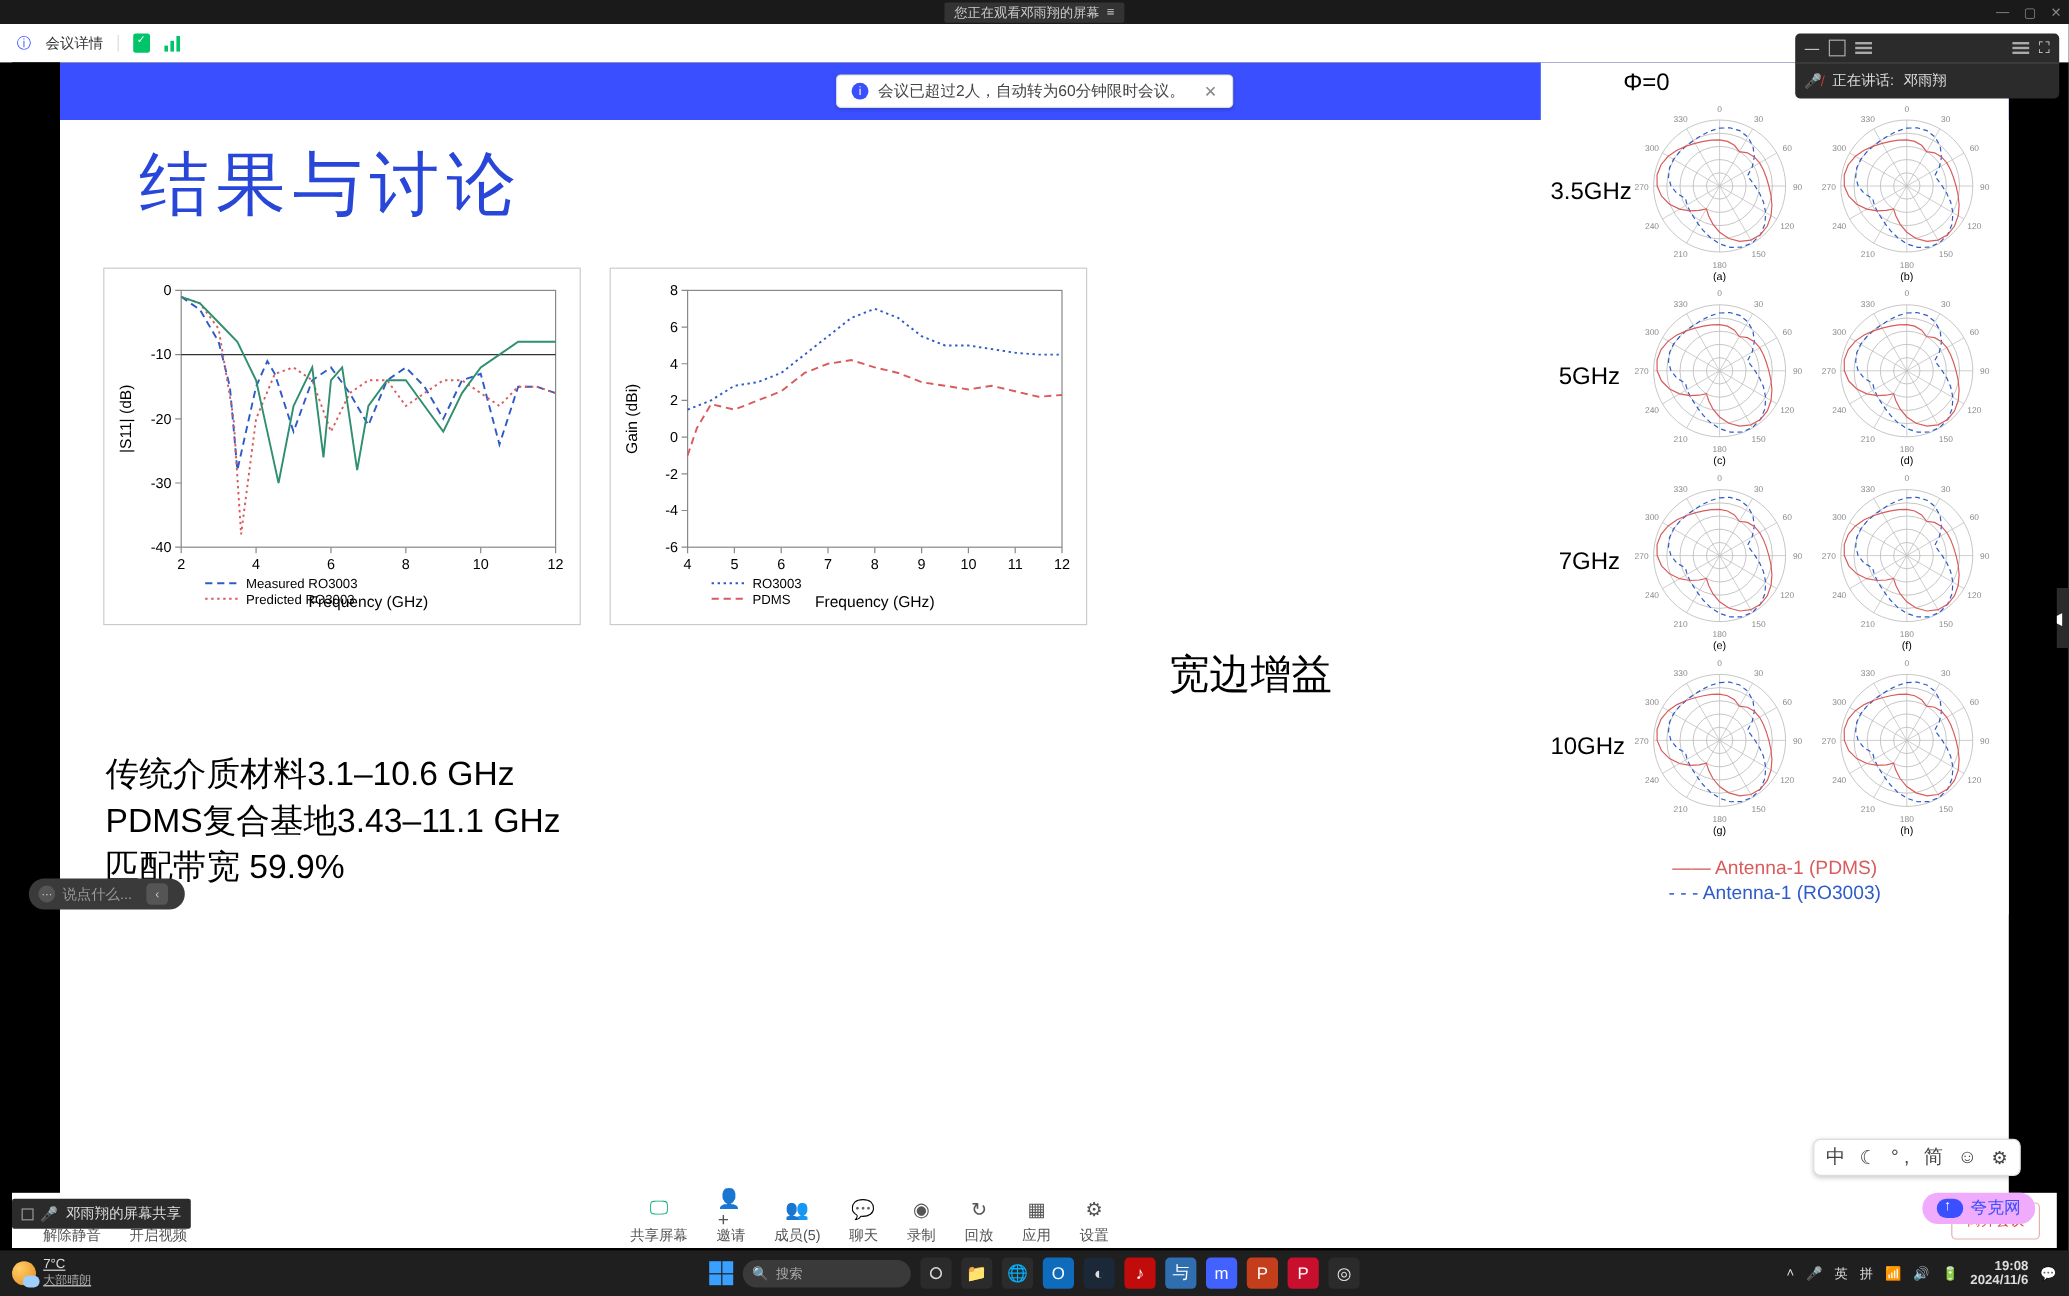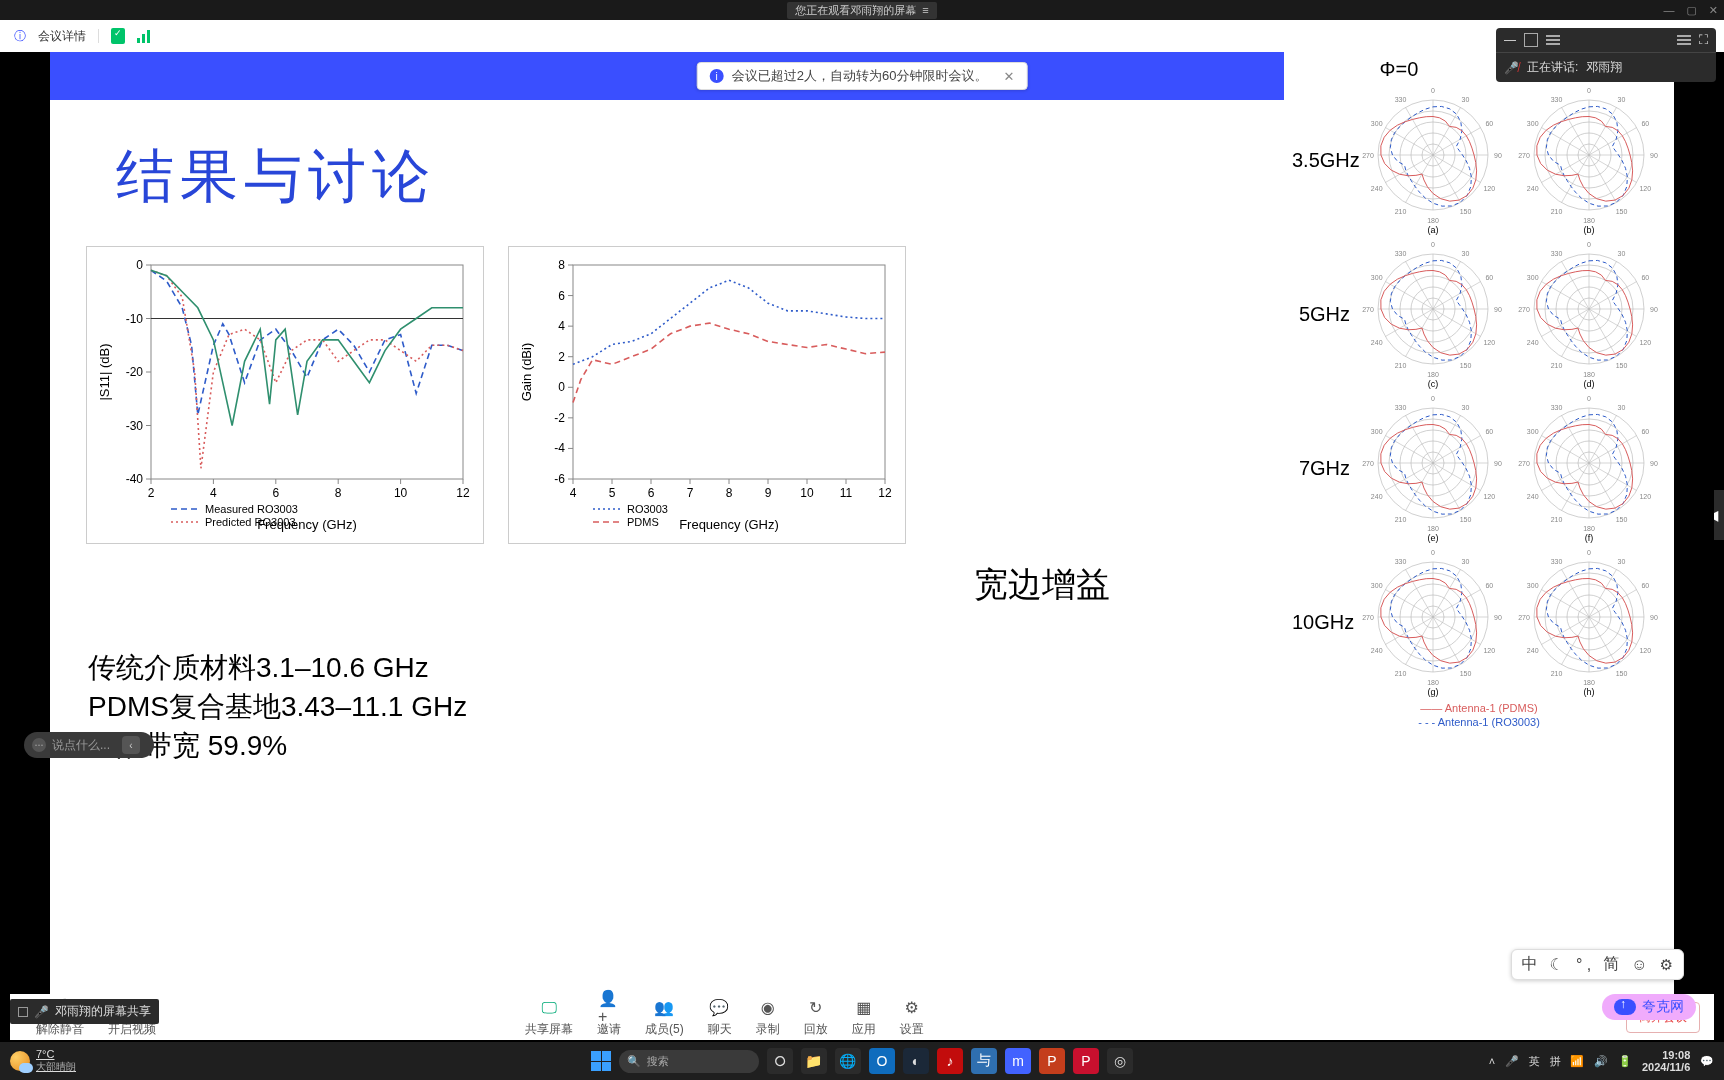--- a/index.html
+++ b/index.html
@@ -33,38 +33,38 @@
 .expand { position:absolute; right:0; top:490px; width:22px; height:50px; background:#2b2b2b; color:#fff; display:flex; align-items:center; justify-content:center; border-radius:4px 0 0 4px; font-size:14px; }
 
 
 .stage { position:absolute; top:52px; left:10px; right:10px; bottom:38px; background:#000; }
 .slide { position:absolute; top:0; left:40px; right:40px; bottom:40px; background:#fff; overflow:hidden; }
 .blueband { position:absolute; top:0; left:0; right:0; height:48px; background:#3a4fff; }
 .notice { position:absolute; top:10px; left:50%; transform:translateX(-50%); background:#fff; border:1px solid #ddd; border-radius:4px; padding:4px 12px; font-size:13px; color:#444; display:flex; align-items:center; gap:8px; box-shadow:0 1px 3px rgba(0,0,0,.15); }
 .notice .info { width:14px; height:14px; border-radius:50%; background:#3a4fff; color:#fff; font-size:10px; display:flex; align-items:center; justify-content:center; }
 .notice .close { margin-left:8px; color:#888; cursor:pointer; }
 
-.slidebody { position:absolute; top:48px; left:0; right:0; bottom:0; padding:28px 36px; }
+.slidebody { position:absolute; top:48px; left:0; right:0; bottom:0; padding:5px 36px; }
 .heading { font-family:"KaiTi","STKaiti",serif; font-size:58px; color:#2846d8; letter-spacing:6px; margin:10px 0 30px 30px; }
 
 .row-charts { display:flex; gap:24px; align-items:flex-start; }
 .chartbox { border:1px solid #ccc; background:#fff; padding:8px; }
 .chartbox svg { display:block; }
 
 .subtitle { font-family:"KaiTi","STKaiti",serif; font-size:34px; text-align:center; margin:18px 0 0 360px; }
 
 .bullets { font-family:"KaiTi","STKaiti",serif; font-size:28px; line-height:1.4; margin-top:40px; margin-left:2px; }
 
 .polarcol { position:absolute; top:0; right:0; width:390px; padding:6px 8px; background:#fff; }
-.polarhdr { display:flex; justify-content:center; font-size:20px; font-family:serif; margin-bottom:4px; }
+.polarhdr { display:flex; justify-content:space-between; font-size:20px; font-family:serif; margin-bottom:4px; }
 .polarhdr span { width:160px; text-align:center; }
 .polarrow { display:flex; align-items:center; gap:6px; margin-bottom:4px; }
 .polarrow .lbl { width:60px; text-align:right; font-size:20px; padding-right:2px; }
 .polar { width:150px; height:150px; }
-.polarlegend { font-size:11px; text-align:center; margin-top:4px; line-height:1.3; }
+.polarlegend { font-size:16px; text-align:center; margin-top:17px; line-height:1.3; }
 
 
 .shareown { position:absolute; left:0; bottom:18px; background:#2b2b2b; color:#ddd; font-size:12px; padding:4px 8px; border-radius:2px; display:flex; align-items:center; gap:6px; z-index:5; }
 .shareown .sq { width:10px; height:10px; border:1px solid #999; }
 
 
 .speechpill { position:absolute; left:14px; top:680px; background:#3a3a3a; color:#999; border-radius:16px; padding:4px 14px 4px 8px; font-size:12px; display:flex; align-items:center; gap:6px; z-index:5;}
 .speechpill .dot { width:14px; height:14px; border-radius:50%; background:#555; color:#ccc; font-size:9px; display:flex; align-items:center; justify-content:center;}
 .speechpill .chev { width:18px; height:18px; background:#555; border-radius:4px; display:flex; align-items:center; justify-content:center; color:#ccc; font-size:10px; margin-left:6px;}
 

